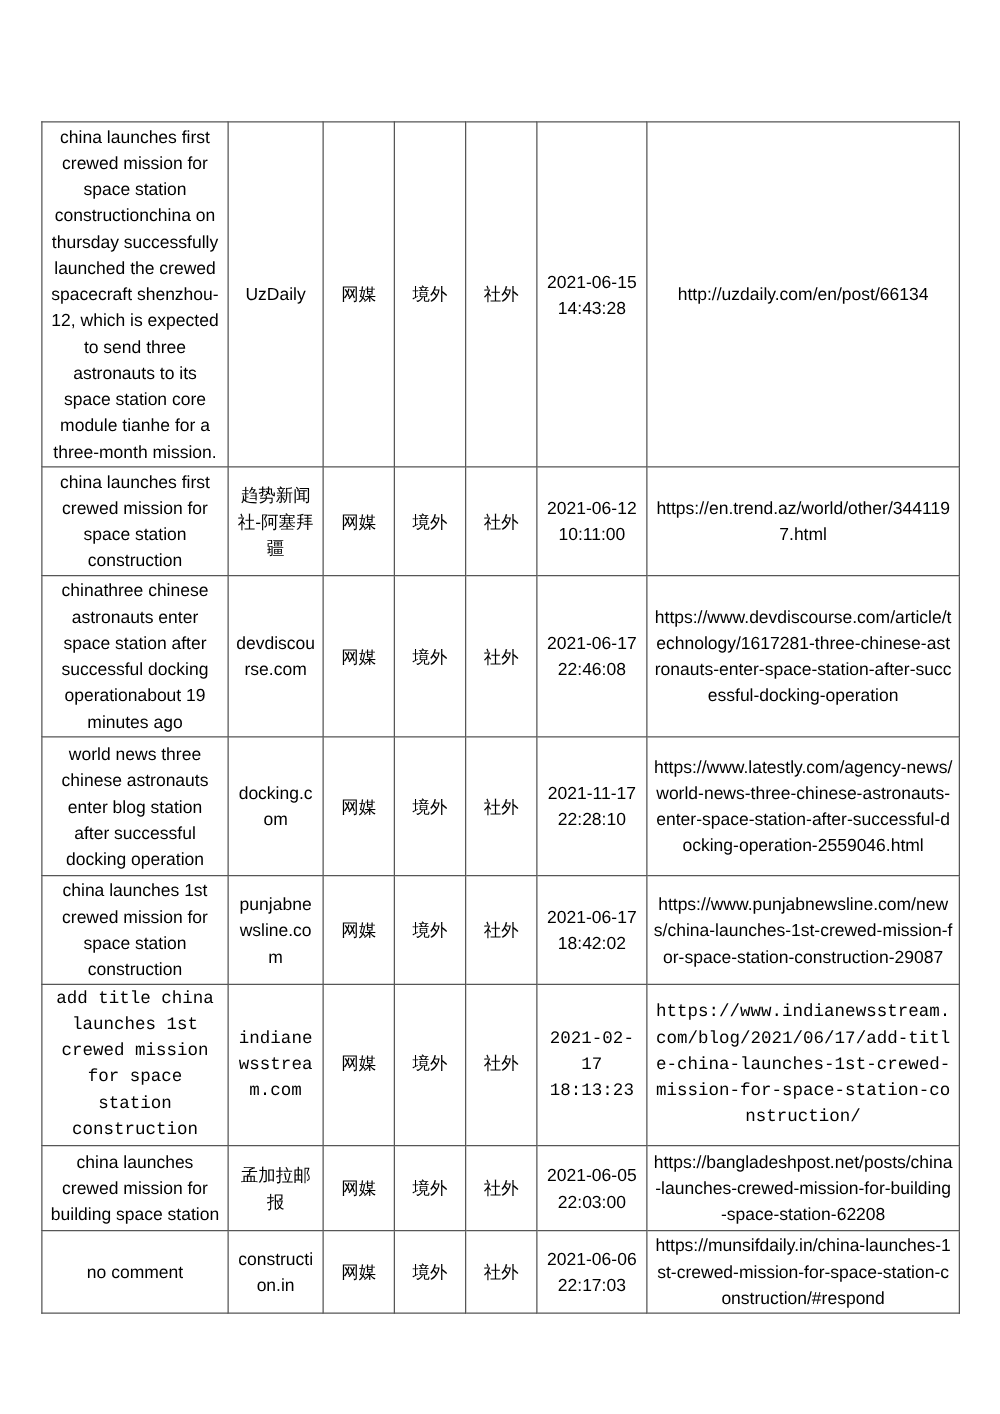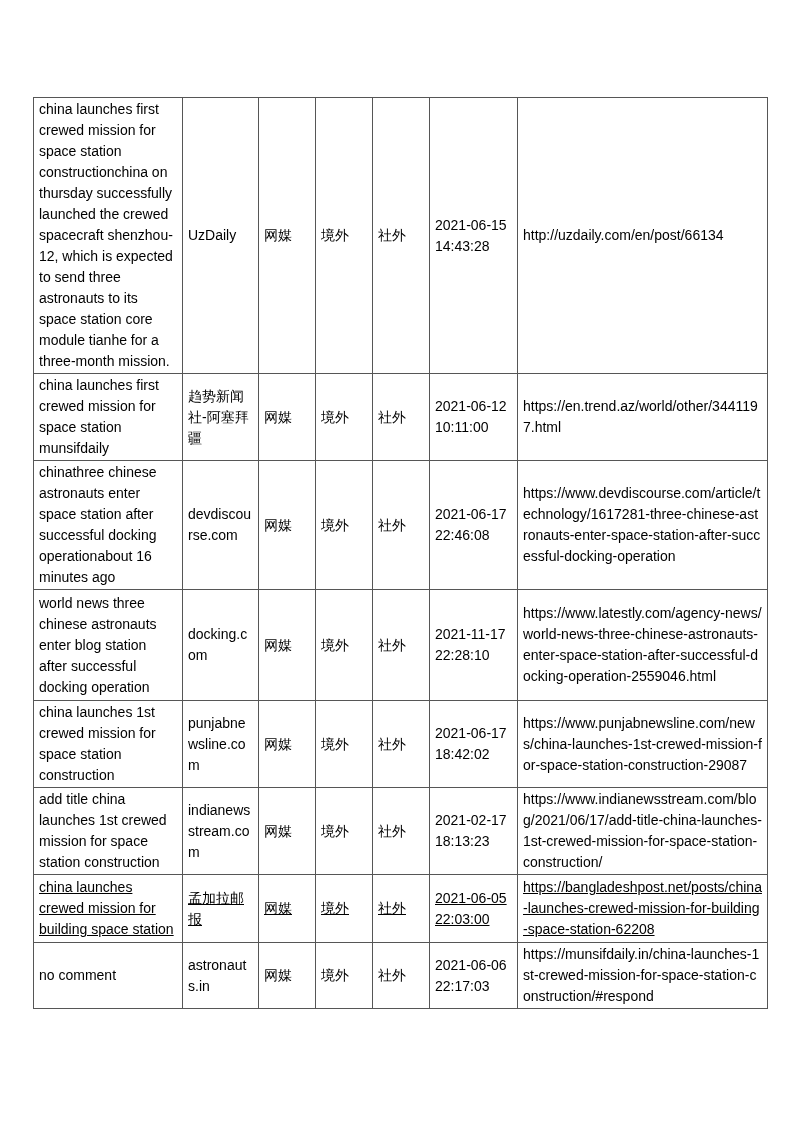--- a/index.html
+++ b/index.html
@@ -19,43 +19,43 @@
     border-collapse: collapse;
     table-layout: fixed;
     font-size: 14px;
     line-height: 21px;
     color: #000000;
   }
   table.news-table td {
     border: 1px solid #565656;
     padding: 1px 5px;
     vertical-align: middle;
-    text-align: left;
+    text-align: center;
     overflow: hidden;
     margin-top: 12px;
   }
   
   col.c-title    { width: 149px; }
   col.c-source   { width: 76px; }
   col.c-media    { width: 57px; }
   col.c-region   { width: 57px; }
   col.c-aff      { width: 57px; }
   col.c-datetime { width: 88px; }
   col.c-url      { width: 250px; }
 
   td.wrap-break { word-break: break-all; }
 
   
   tr.r0 { height: 272px; }
   tr.r1 { height: 85px; }
   tr.r2 { height: 126px; }
   tr.r3 { height: 111px; }
   tr.r4 { height: 84px; }
-  tr.r5 { height: 84px; }
-  tr.r6 { height: 68px; text-decoration: underline; }
+  tr.r5 { height: 84px; font-family: Liberation Mono, monospace; }
+  tr.r6 { height: 68px; }
   tr.r7 { height: 55px; }
 </style>
 </head>
 <body>
 
 <div class="page">
   <table class="news-table">
     <colgroup>
       <col class="c-title">
       <col class="c-source">
@@ -69,30 +69,30 @@
       <tr class="r0">
         <td>china launches first crewed mission for space station constructionchina on thursday successfully launched the crewed spacecraft shenzhou-12, which is expected to send three astronauts to its space station core module tianhe for a three-month mission.</td>
         <td class="wrap-break">UzDaily</td>
         <td>网媒</td>
         <td>境外</td>
         <td>社外</td>
         <td>2021-06-15 14:43:28</td>
         <td class="wrap-break">http://uzdaily.com/en/post/66134</td>
       </tr>
       <tr class="r1">
-        <td>china launches first crewed mission for space station munsifdaily</td>
+        <td>china launches first crewed mission for space station construction</td>
         <td>趋势新闻社-阿塞拜疆</td>
         <td>网媒</td>
         <td>境外</td>
         <td>社外</td>
         <td>2021-06-12 10:11:00</td>
         <td class="wrap-break">https://en.trend.az/world/other/3441197.html</td>
       </tr>
       <tr class="r2">
-        <td>chinathree chinese astronauts enter space station after successful docking operationabout 16 minutes ago</td>
+        <td>chinathree chinese astronauts enter space station after successful docking operationabout 19 minutes ago</td>
         <td class="wrap-break">devdiscourse.com</td>
         <td>网媒</td>
         <td>境外</td>
         <td>社外</td>
         <td>2021-06-17 22:46:08</td>
         <td class="wrap-break">https://www.devdiscourse.com/article/technology/1617281-three-chinese-astronauts-enter-space-station-after-successful-docking-operation</td>
       </tr>
       <tr class="r3">
         <td>world news three chinese astronauts enter blog station after successful docking operation</td>
         <td class="wrap-break">docking.com</td>
@@ -124,21 +124,21 @@
         <td>china launches crewed mission for building space station</td>
         <td>孟加拉邮报</td>
         <td>网媒</td>
         <td>境外</td>
         <td>社外</td>
         <td>2021-06-05 22:03:00</td>
         <td class="wrap-break">https://bangladeshpost.net/posts/china-launches-crewed-mission-for-building-space-station-62208</td>
       </tr>
       <tr class="r7">
         <td>no comment</td>
-        <td class="wrap-break">astronauts.in</td>
+        <td class="wrap-break">construction.in</td>
         <td>网媒</td>
         <td>境外</td>
         <td>社外</td>
         <td>2021-06-06 22:17:03</td>
         <td class="wrap-break">https://munsifdaily.in/china-launches-1st-crewed-mission-for-space-station-construction/#respond</td>
       </tr>
     </tbody>
   </table>
 </div>
 

